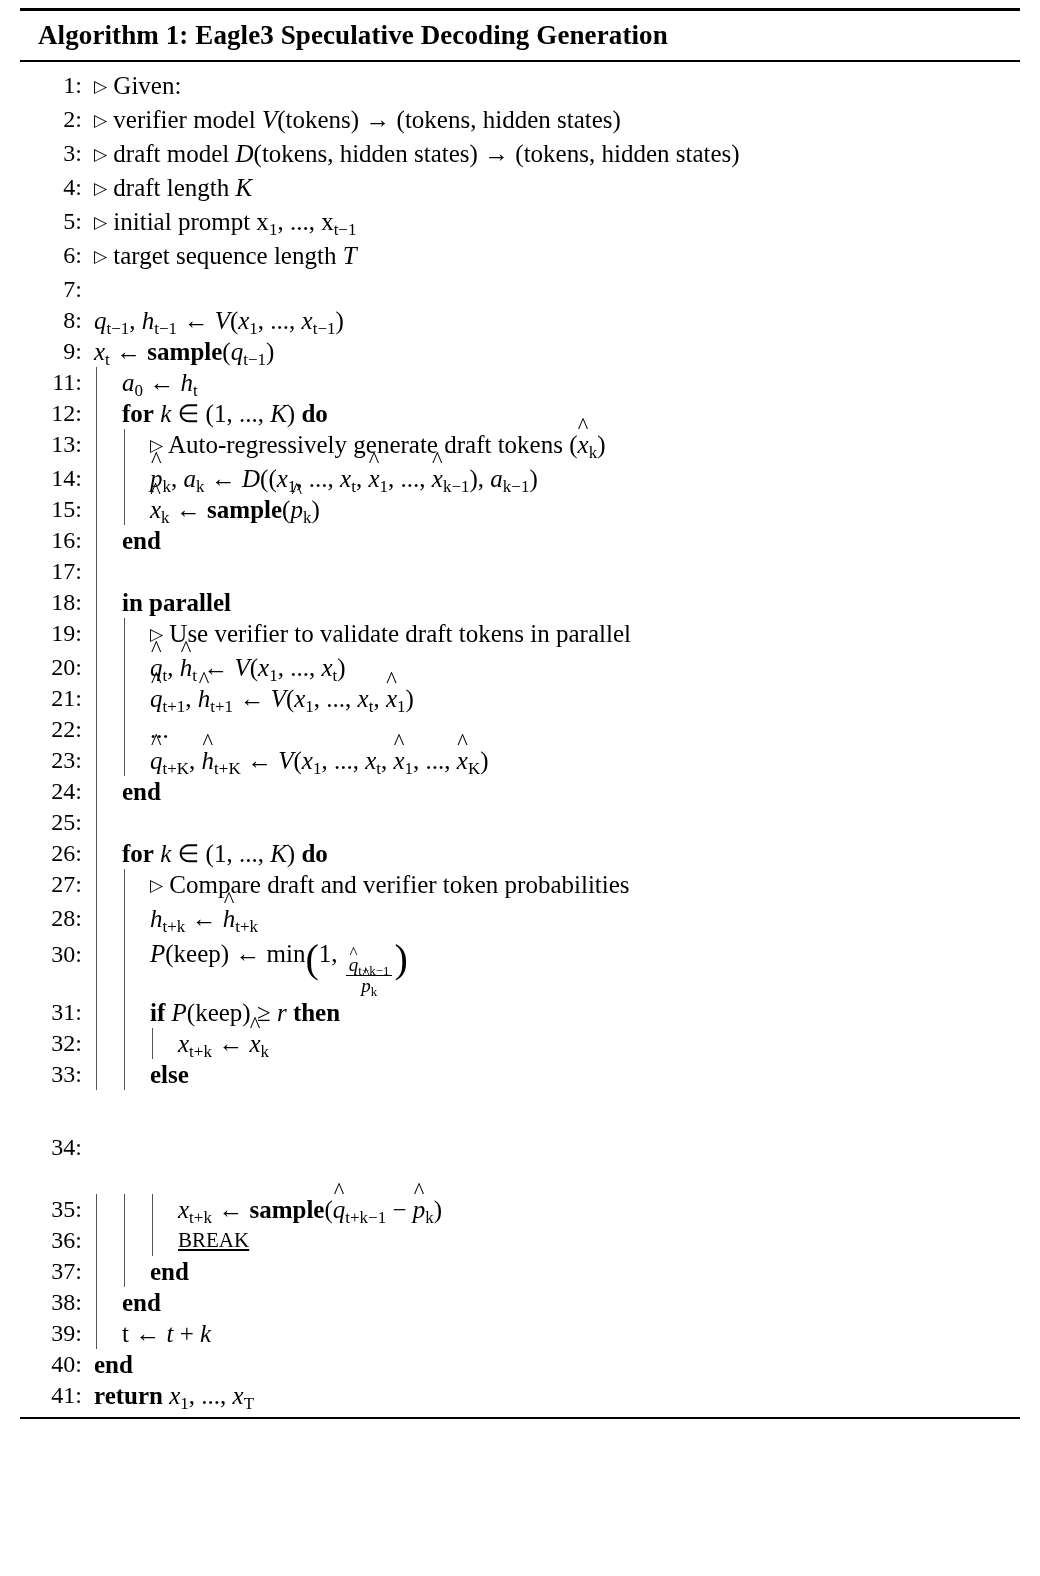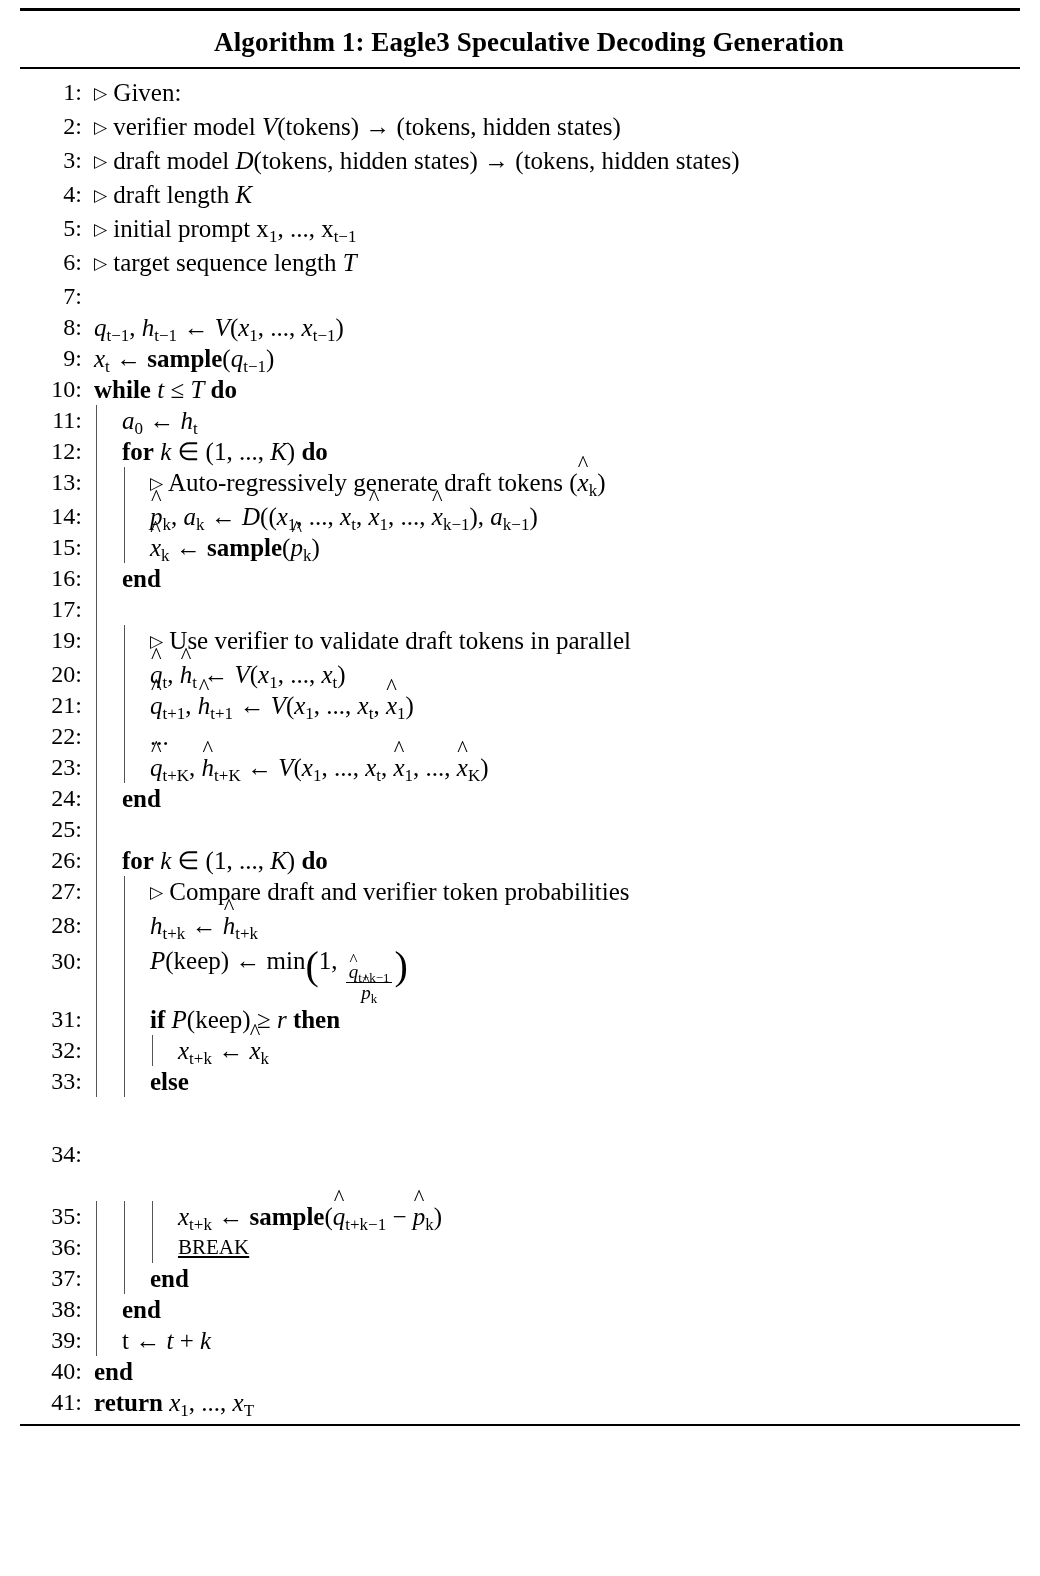--- a/index.html
+++ b/index.html
@@ -28,23 +28,22 @@
     height: 0;
   }
   .rule-bottom {
     border-top: 2px solid #000;
     height: 0;
   }
   .algo-title {
     font-family: "Liberation Serif", serif;
     font-weight: bold;
     font-size: 27px;
-    padding: 16px 0 9px 18px;
+    padding: 9px 0 9px 18px;
     letter-spacing: 0.1px;
-    text-align: center;
   }
   .body-lines {
     padding: 8px 0 6px 0;
   }
   .line {
     display: flex;
     align-items: flex-start;
     min-height: 31px;
     line-height: 31px;
     font-size: 25px;
@@ -196,26 +195,20 @@
       </span>
     </div>
 
     <div class="line">
       <span class="ln">9:</span>
       <span class="content">
         <span class="txt"><span class="it">x</span><sub>t</sub> ← <span class="kw">sample</span>(<span class="it">q</span><sub>t−1</sub>)</span>
       </span>
     </div>
 
-    <div class="line">
-      <span class="ln">10:</span>
-      <span class="content">
-        <span class="txt"><span class="kw">while</span> <span class="it">t</span> ≤ <span class="it">T</span> <span class="kw">do</span></span>
-      </span>
-    </div>
 
     <div class="line">
       <span class="ln">11:</span>
       <span class="content">
         <span class="ind bar"></span>
         <span class="txt"><span class="it">a</span><sub>0</sub> ← <span class="it">h</span><sub>t</sub></span>
       </span>
     </div>
 
     <div class="line">
@@ -262,20 +255,27 @@
     </div>
 
     <div class="line">
       <span class="ln">17:</span>
       <span class="content">
         <span class="ind bar"></span>
         <span class="txt">&nbsp;</span>
       </span>
     </div>
 
+    <div class="line">
+      <span class="ln">18:</span>
+      <span class="content">
+        <span class="ind bar"></span>
+        <span class="txt"><span class="kw">in parallel</span></span>
+      </span>
+    </div>
 
     <div class="line">
       <span class="ln">19:</span>
       <span class="content">
         <span class="ind bar"></span>
         <span class="ind bar"></span>
         <span class="txt"><span class="tri">▷</span> Use verifier to validate draft tokens in parallel</span>
       </span>
     </div>
 

